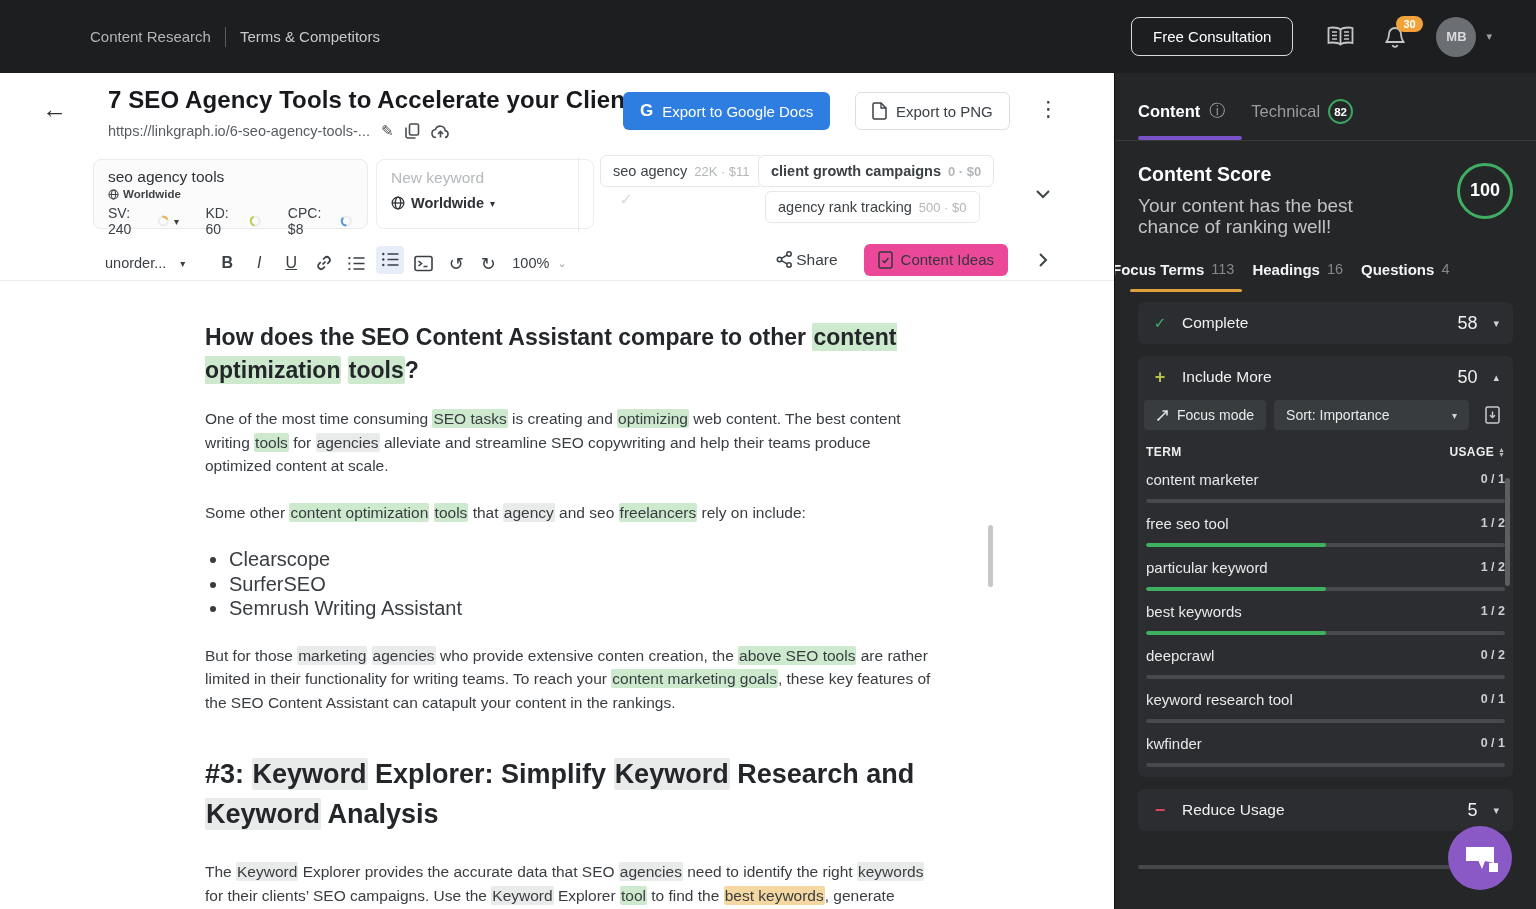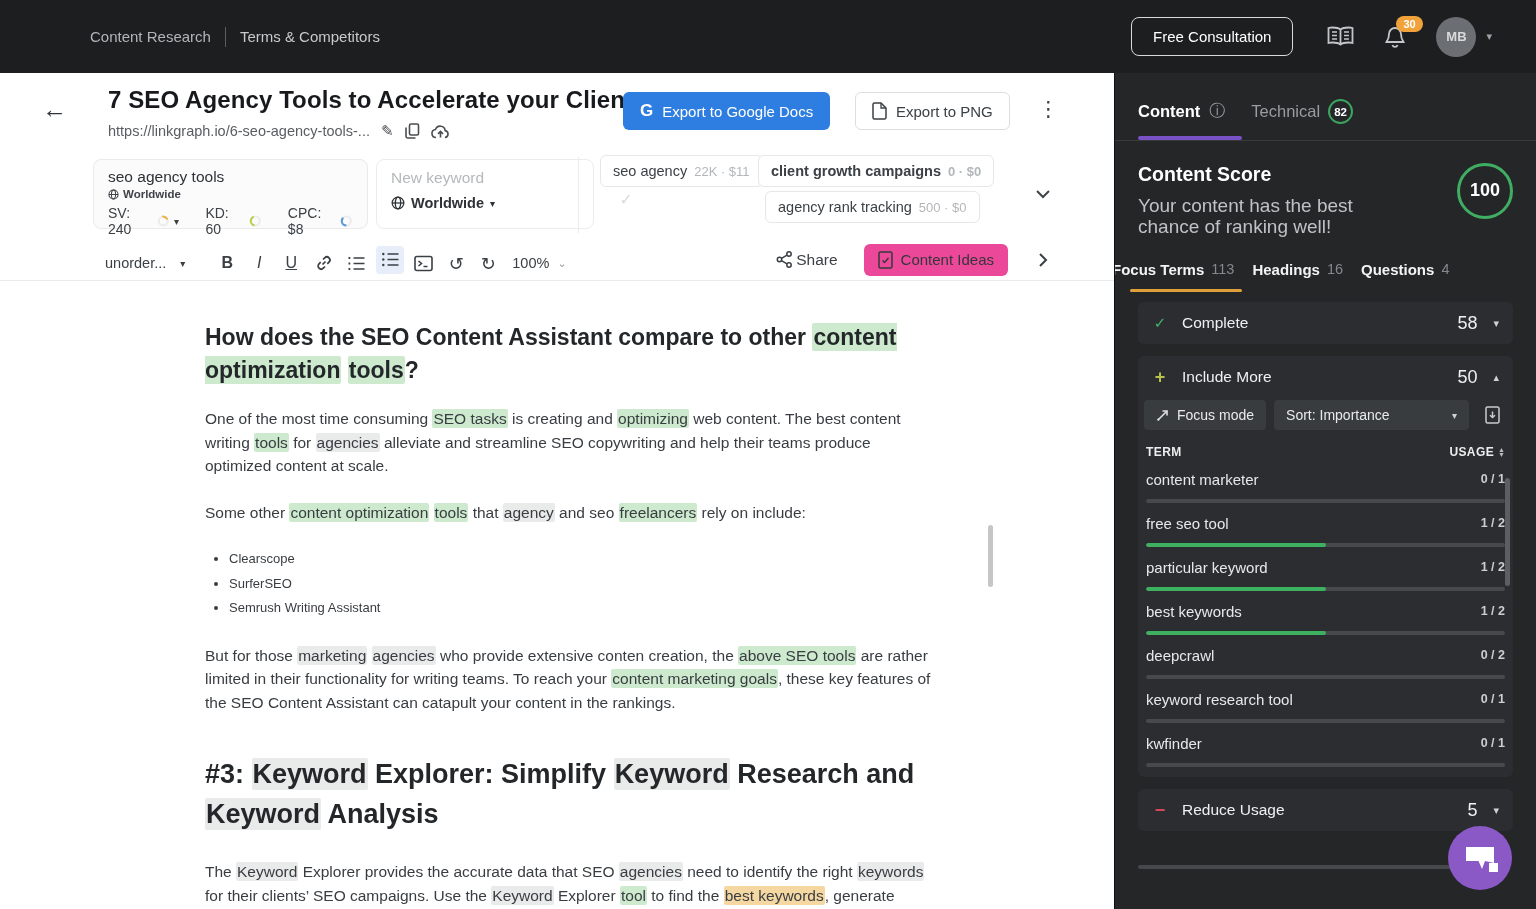--- a/index.html
+++ b/index.html
@@ -74,21 +74,21 @@
   .ci-btn { display:flex; align-items:center; gap:8px; background:#ec4899; border:none; border-radius:6px; padding:7px 14px; font-size:15px; color:#33373b; cursor:pointer; font-family:inherit; }
   .tb-next { display:flex; cursor:pointer; }
 
   
   .document { padding:26px 0 0 205px; width:940px; cursor:text; }
   .document h3 { font-size:23px; line-height:33px; font-weight:600; color:#24272a; margin:14px 0 20px; }
   .document h2 { font-size:27px; line-height:40px; font-weight:600; color:#24272a; margin:40px 0 26px; }
   .document p { font-size:15.5px; line-height:23.5px; color:#393d41; margin-bottom:23px; max-width:735px; }
   .document p.tight { margin-bottom:2px; }
   .document ul { margin:0 0 23px 24px; max-width:735px; }
-  .document li { font-size:13px; line-height:24.5px; color:#393d41; }
+  .document li { font-size:20px; line-height:24.5px; color:#393d41; }
   .hl-g { background:#cdeacf; border-radius:2px; padding:1px 1px; }
   .hl-n { background:#e9eaea; border-radius:2px; padding:1px 1px; }
   .hl-o { background:#f4d7a1; border-radius:2px; padding:1px 1px; }
   .editor-scrollbar { position:absolute; left:988px; top:452px; width:5px; height:62px; background:#c4c6c8; border-radius:3px; cursor:pointer; }
 
   
   .sidebar { width:422px; background:#242628; position:relative; overflow:hidden; padding:0 23px; border-left:1px solid #0e0f10; }
   .sb-tabs { padding-top:26px; display:flex; align-items:center; }
   .sb-tab-content { color:#fff; font-size:16.5px; font-weight:700; cursor:pointer; }
   .info-ic { color:#9da1a4; font-size:16px; margin-left:9px; cursor:pointer; font-family:"DejaVu Sans",sans-serif; }

